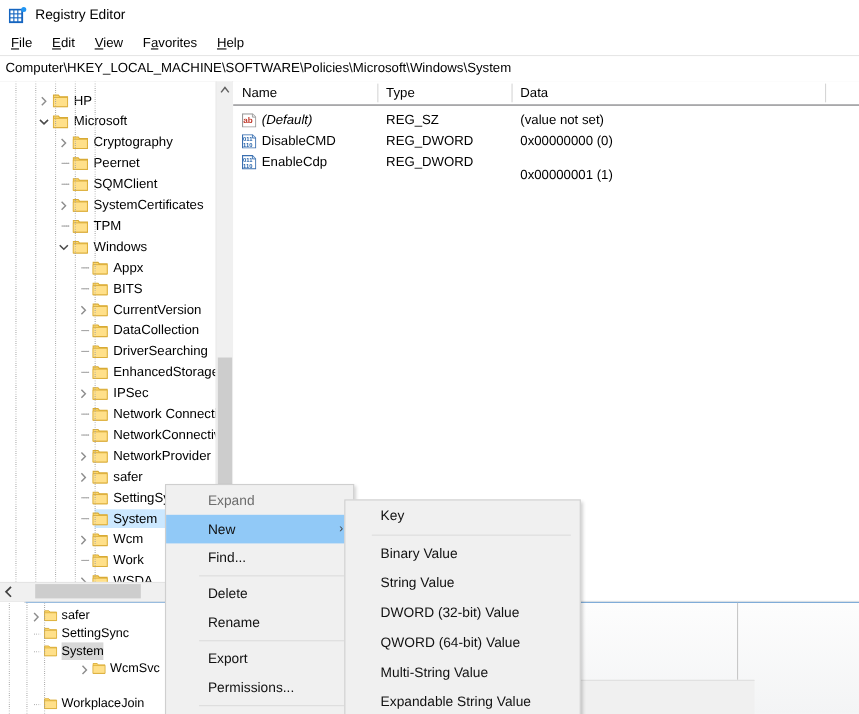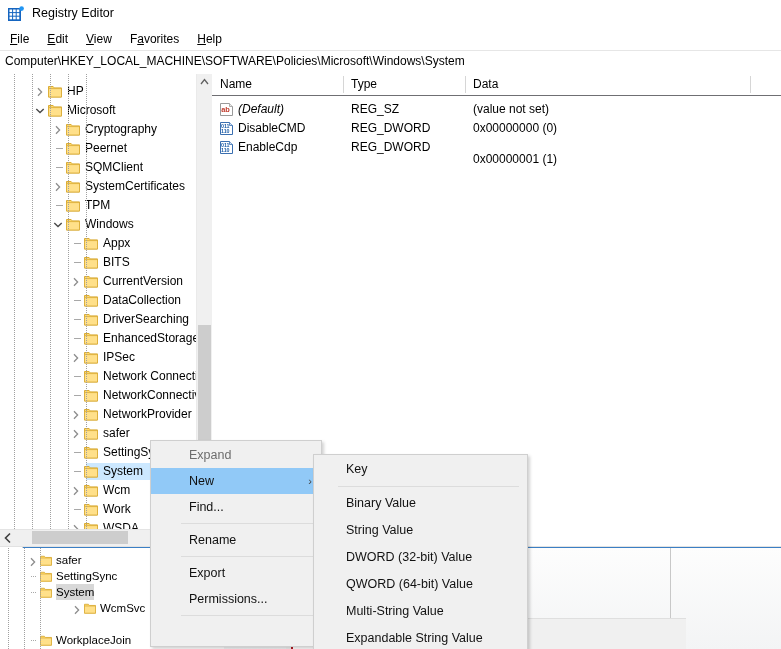--- a/index.html
+++ b/index.html
@@ -503,20 +503,21 @@
         <div class="lcell" style="left: 261px; margin-top: 12px;">0x00000001 (1)</div>
       </div>
     </div>
 </div>
 
 <div id="ctxmenu">
     <div class="ci dim"><span>Expand</span></div>
     <div class="ci sel"><span>New</span><span class="sub">›</span></div>
     <div class="ci"><span>Find...</span></div>
     <div class="csep"></div>
+    <div class="ci"><span>Delete</span></div>
     <div class="ci"><span>Rename</span></div>
     <div class="csep"></div>
     <div class="ci"><span>Export</span></div>
     <div class="ci"><span>Permissions...</span></div>
     <div class="csep"></div>
     <div class="ci"></div>
   </div>
 <div id="submenu">
     <div class="si">Key</div>
     <div class="csep" style="margin-left: 24px;"></div>

